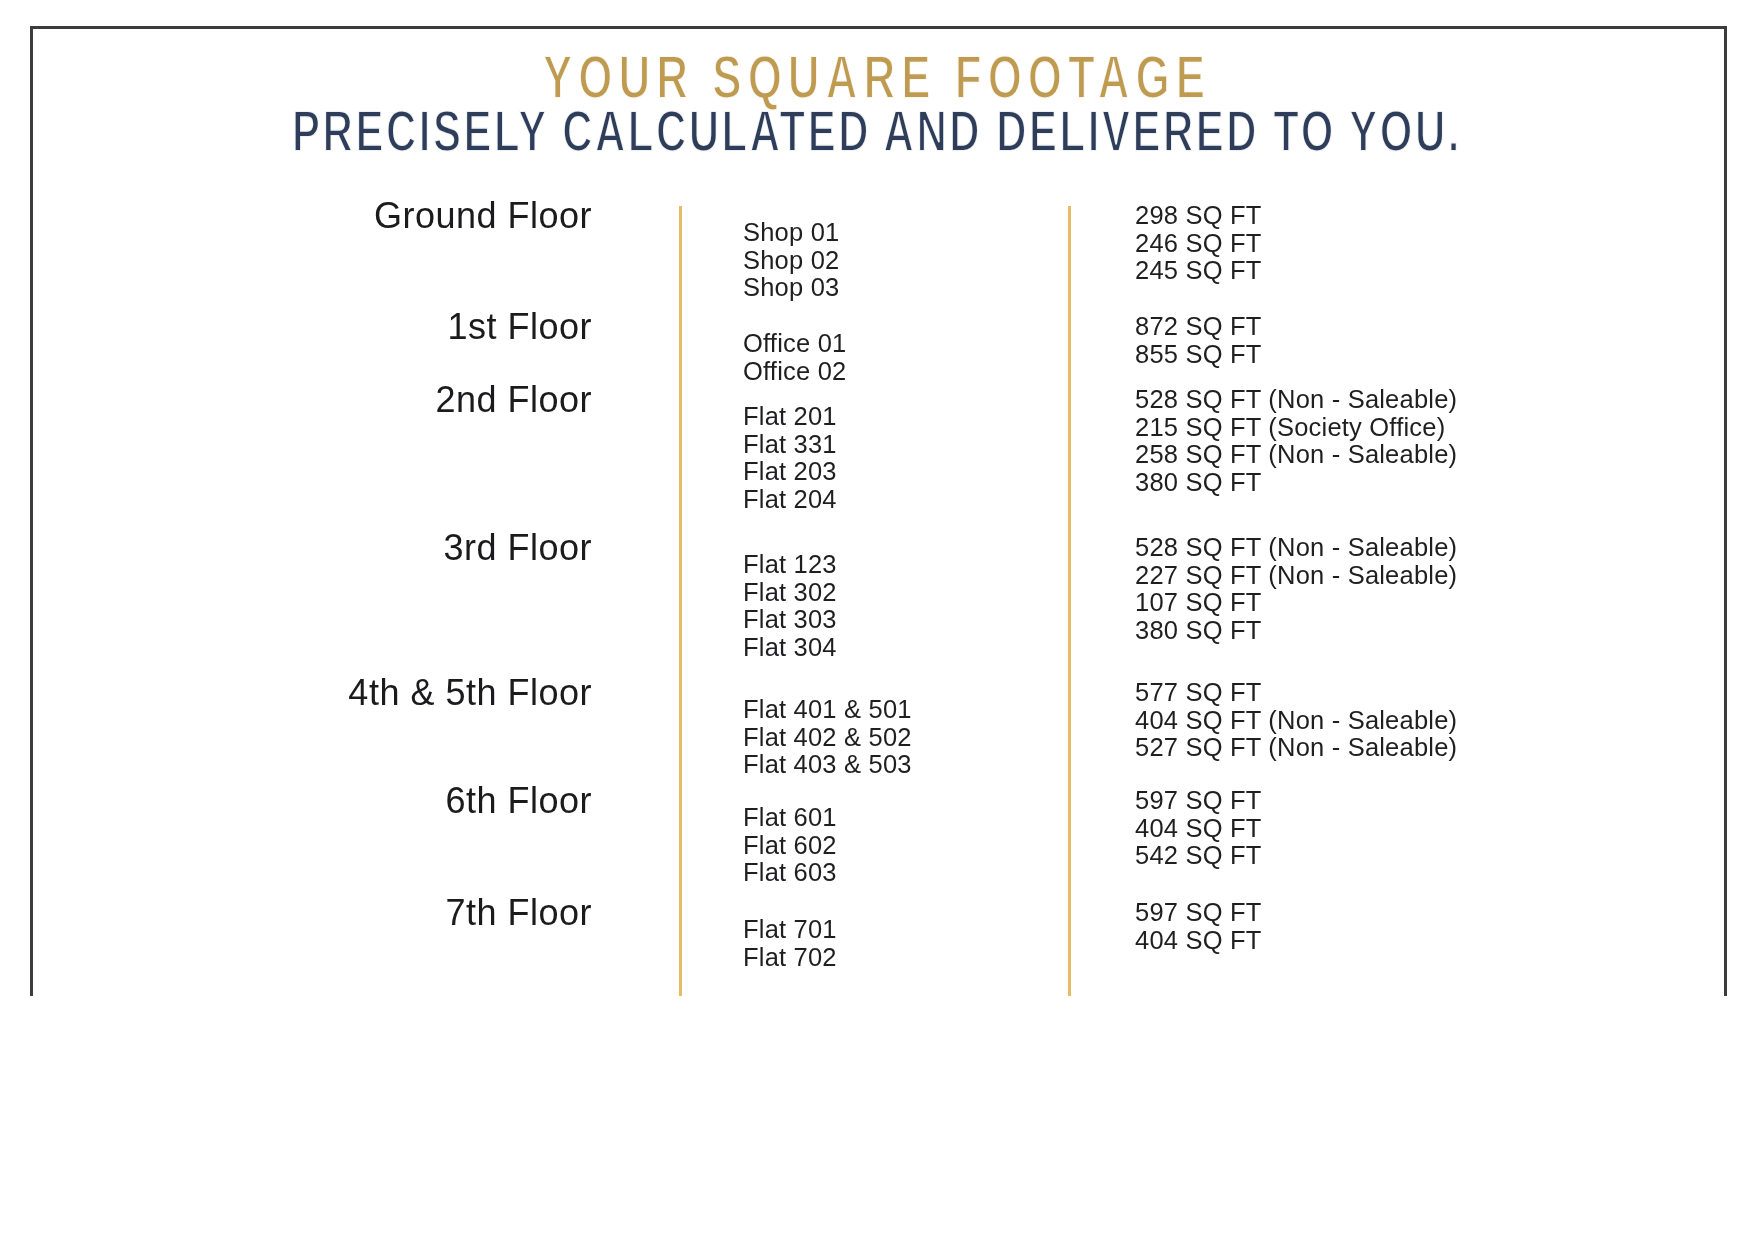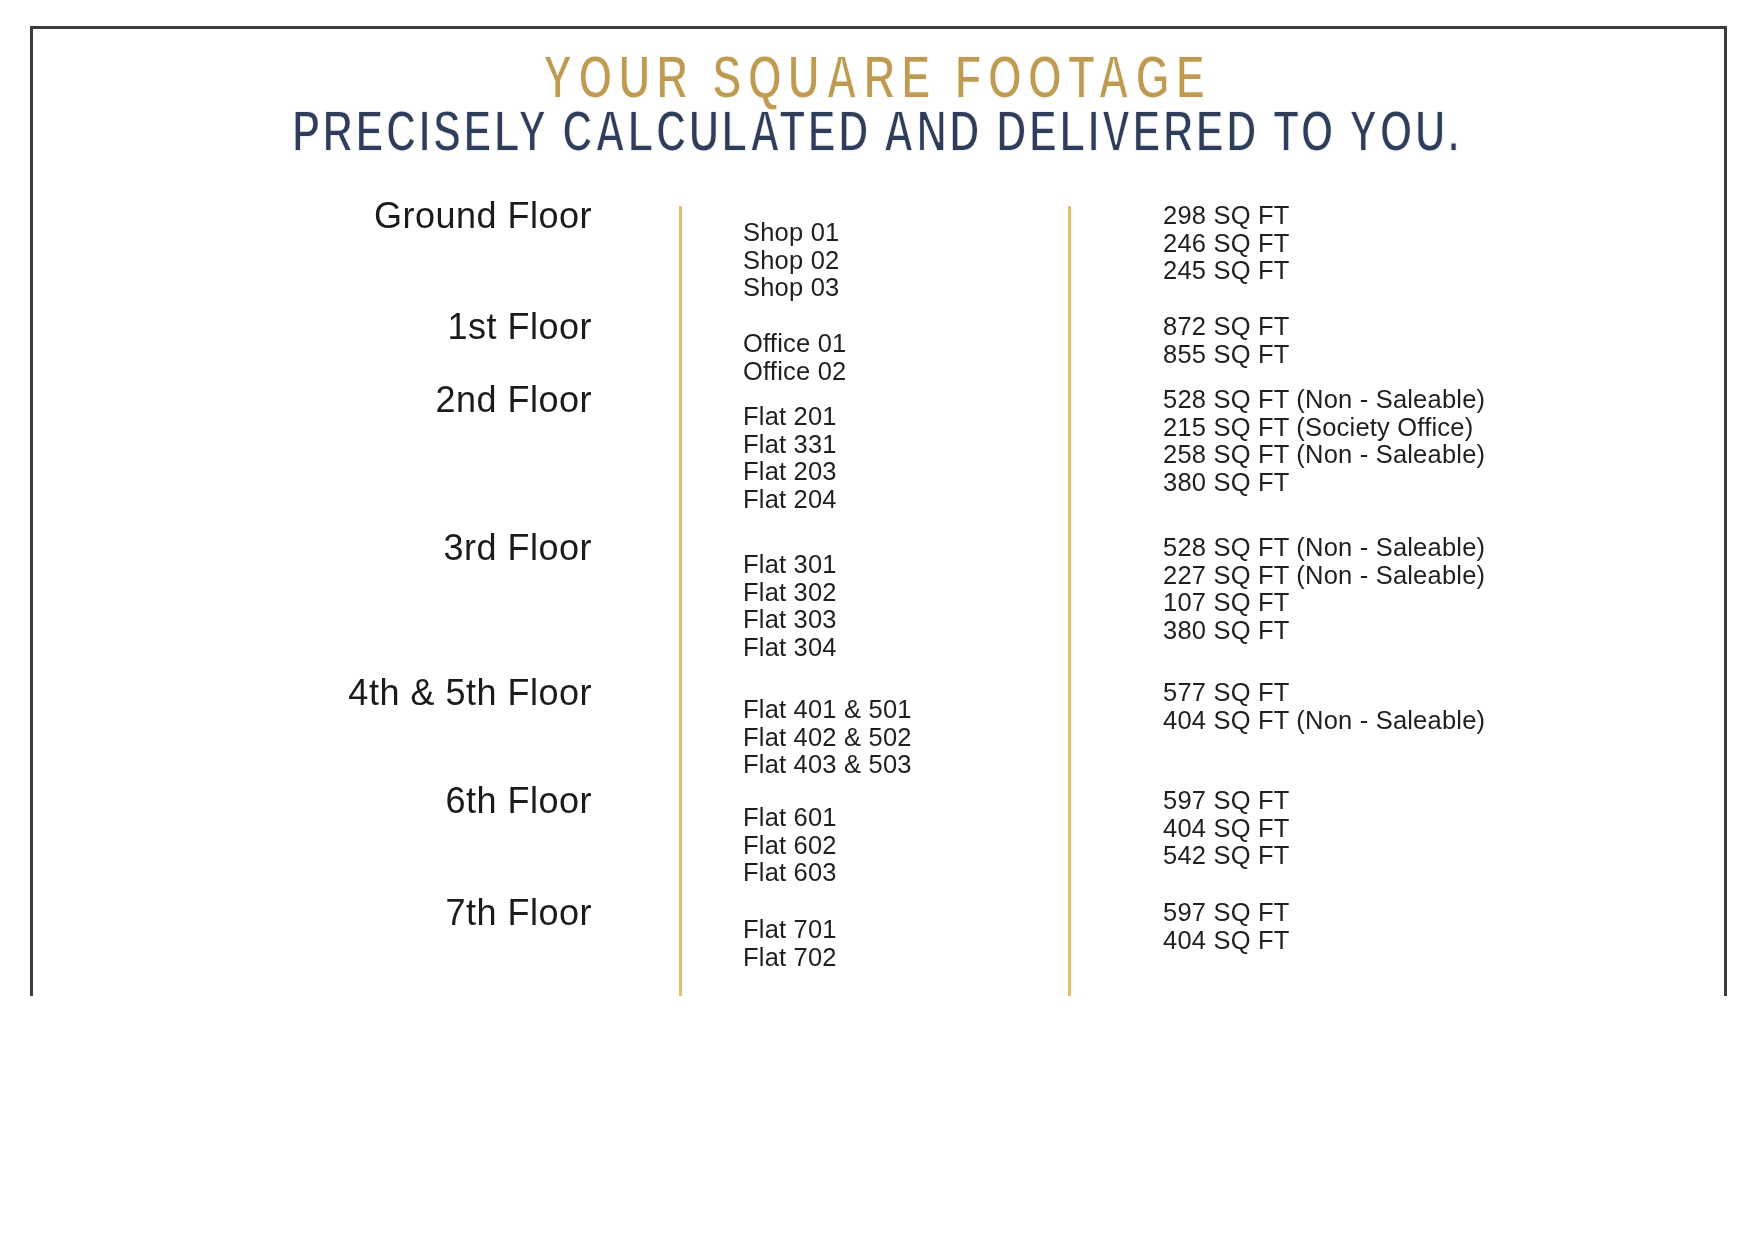--- a/index.html
+++ b/index.html
@@ -27,21 +27,21 @@
     position:absolute; top:206px; height:807px; width:3px; background:#e6bc67;
   }
   .gold-divider.d1{ left:679px; }
   .gold-divider.d2{ left:1068px; }
   .floor-row{ position:absolute; left:0; width:100%; }
   .floor-label{
     position:absolute; right:1162px; top:-5px; white-space:nowrap;
     font-size:36px; line-height:38px; color:#1b1b1d; letter-spacing:0.5px;
   }
   .units-col{ position:absolute; left:743px; top:17px; }
-  .areas-col{ position:absolute; left:1163px; top:0; }
+  .areas-col{ position:absolute; left:1135px; top:0; }
   .cell-line{
     font-size:25.5px; line-height:27.5px; color:#1f1f21;
     letter-spacing:0.2px; white-space:nowrap;
   }
   .footer-separator{
     position:absolute; left:30px; top:1046px; width:1697px; height:3px; background:#3c3c3c;
   }
   .footer-vdivider{
     position:absolute; left:1287px; top:1049px; width:3px; height:156px; background:#3c3c3c;
   }
@@ -96,21 +96,21 @@
         <div class="areas-col">
           <div class="cell-line">528 SQ FT (Non - Saleable)</div>
           <div class="cell-line">215 SQ FT (Society Office)</div>
           <div class="cell-line">258 SQ FT (Non - Saleable)</div>
           <div class="cell-line">380 SQ FT</div>
         </div>
       </div>
       <div class="floor-row" style="top: 534px;">
         <div class="floor-label">3rd Floor</div>
         <div class="units-col">
-          <div class="cell-line">Flat 301</div>
+          <div class="cell-line">Flat 123</div>
           <div class="cell-line">Flat 302</div>
           <div class="cell-line">Flat 303</div>
           <div class="cell-line">Flat 304</div>
         </div>
         <div class="areas-col">
           <div class="cell-line">528 SQ FT (Non - Saleable)</div>
           <div class="cell-line">227 SQ FT (Non - Saleable)</div>
           <div class="cell-line">107 SQ FT</div>
           <div class="cell-line">380 SQ FT</div>
         </div>
@@ -118,20 +118,21 @@
       <div class="floor-row" style="top: 679px;">
         <div class="floor-label">4th &amp; 5th Floor</div>
         <div class="units-col">
           <div class="cell-line">Flat 401 &amp; 501</div>
           <div class="cell-line">Flat 402 &amp; 502</div>
           <div class="cell-line">Flat 403 &amp; 503</div>
         </div>
         <div class="areas-col">
           <div class="cell-line">577 SQ FT</div>
           <div class="cell-line">404 SQ FT (Non - Saleable)</div>
+          <div class="cell-line">527 SQ FT (Non - Saleable)</div>
         </div>
       </div>
       <div class="floor-row" style="top: 787px;">
         <div class="floor-label">6th Floor</div>
         <div class="units-col">
           <div class="cell-line">Flat 601</div>
           <div class="cell-line">Flat 602</div>
           <div class="cell-line">Flat 603</div>
         </div>
         <div class="areas-col">

